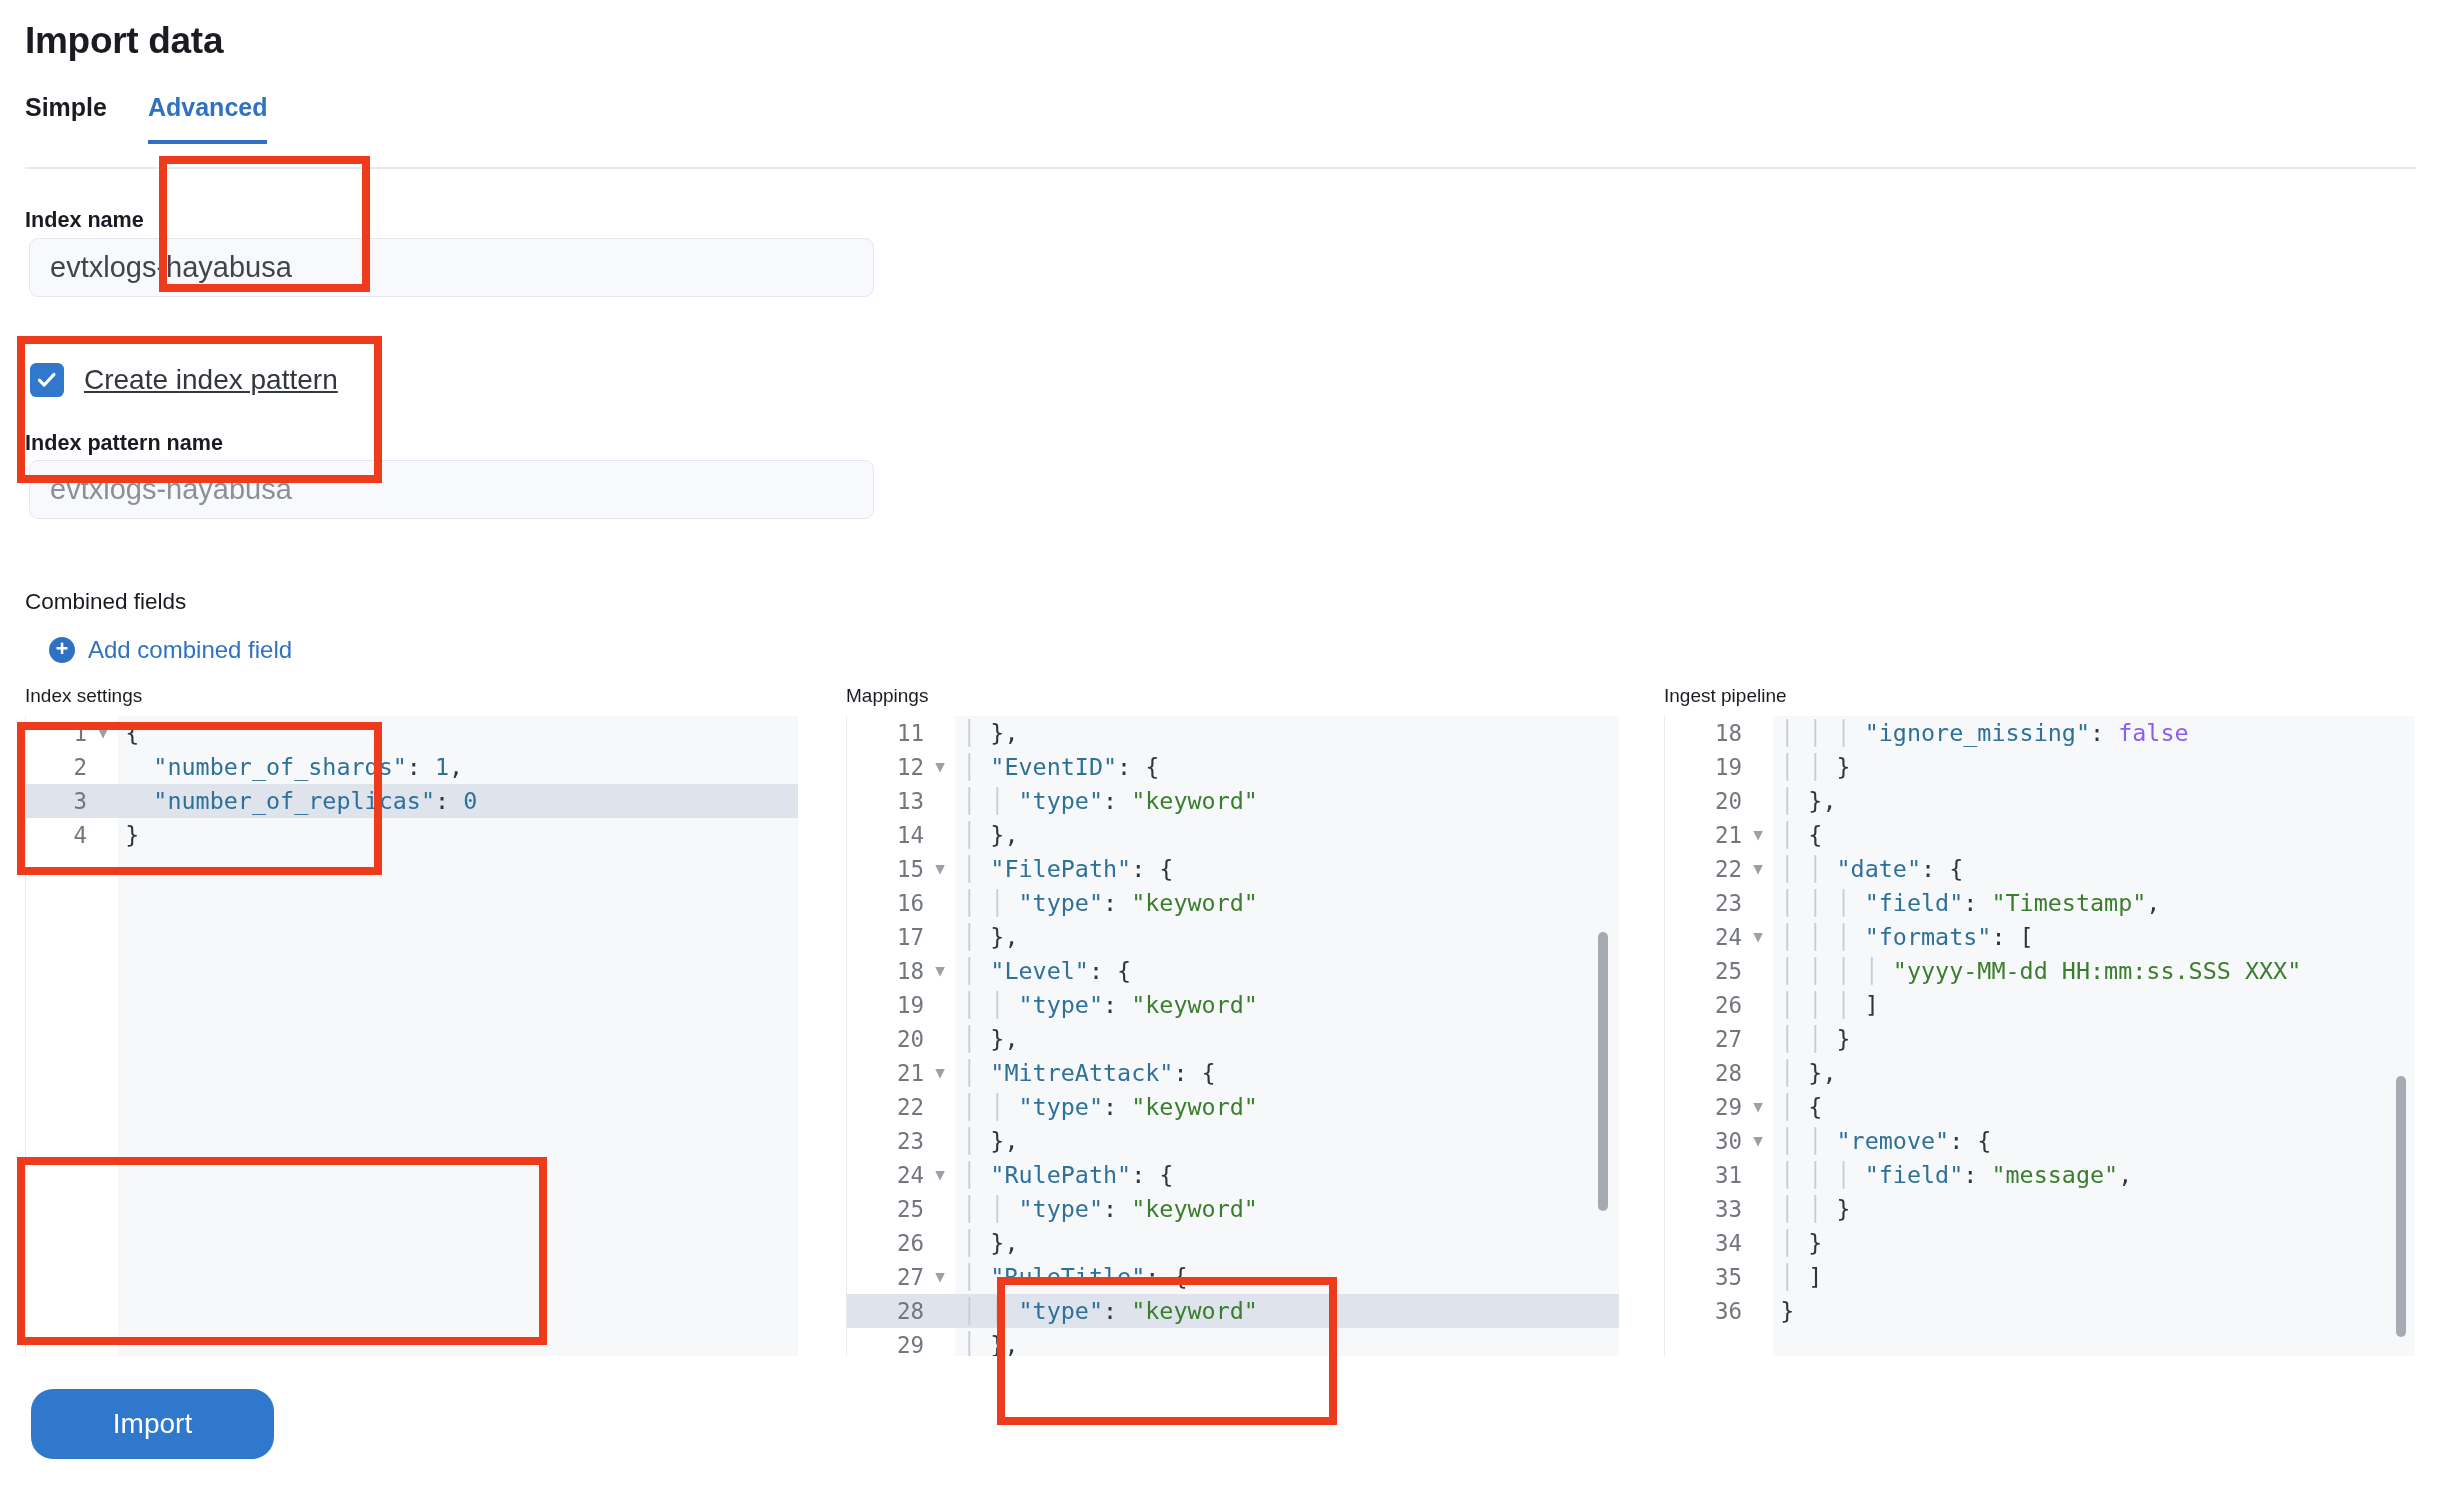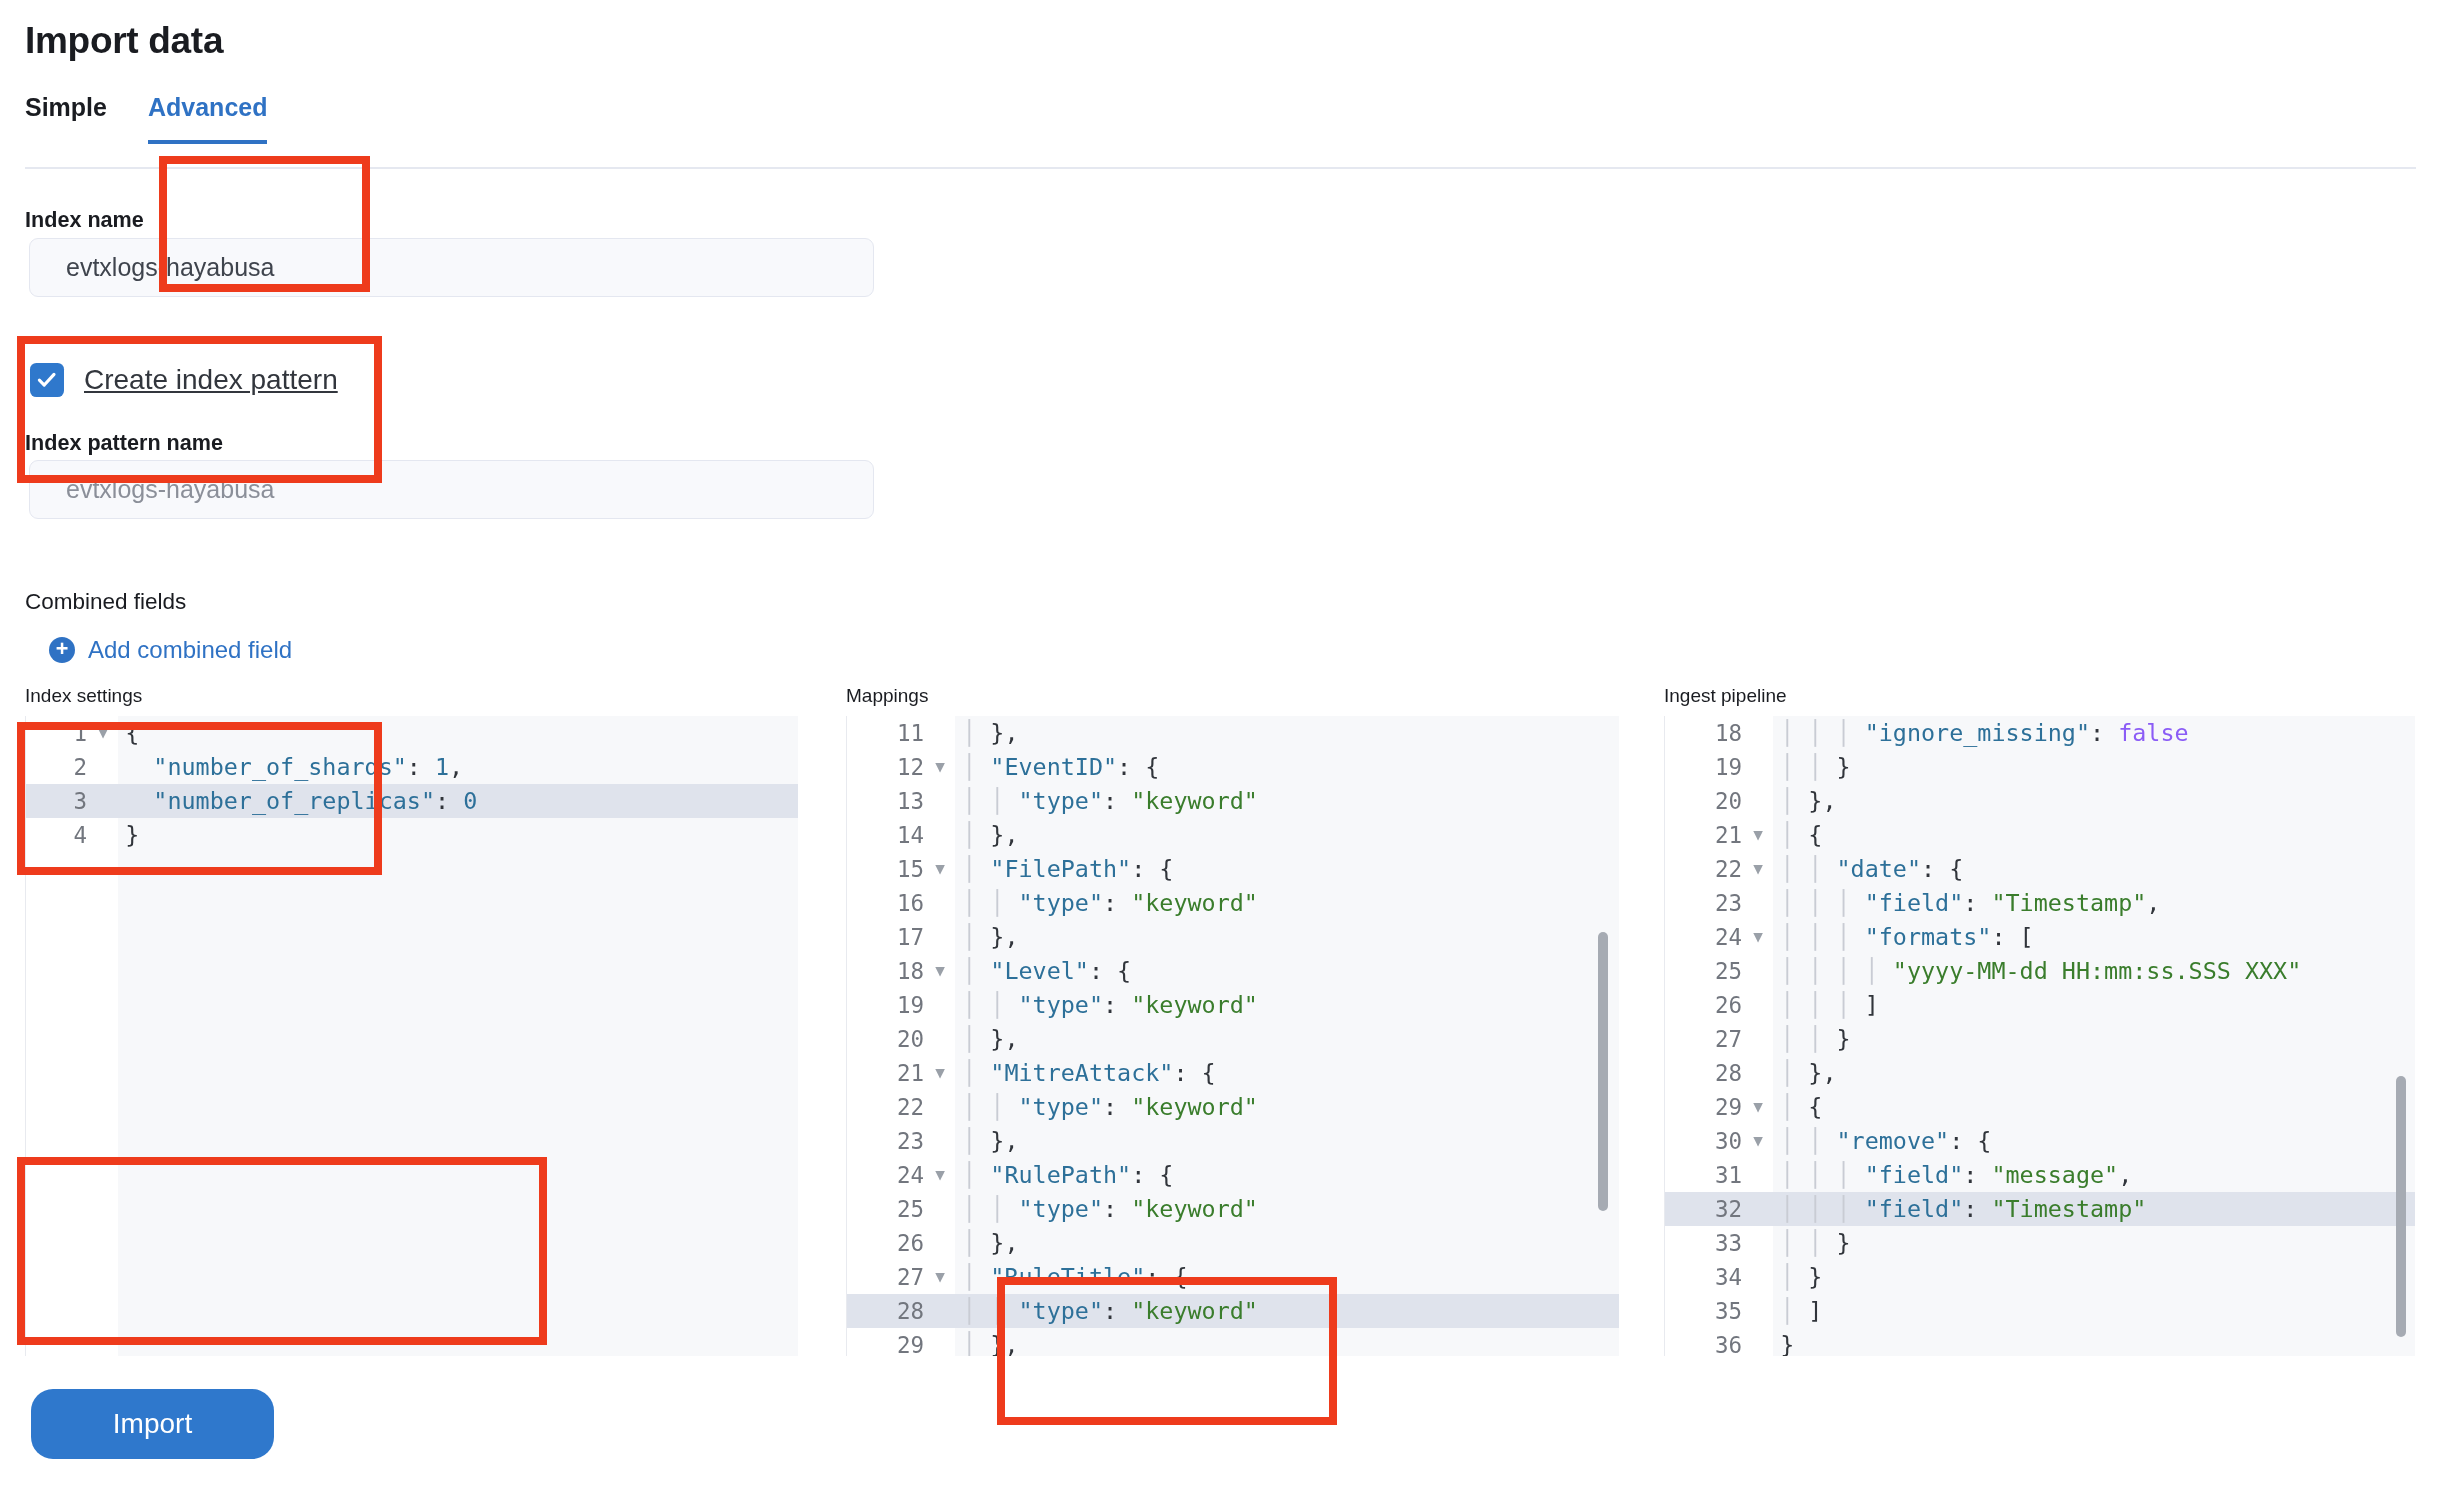--- a/index.html
+++ b/index.html
@@ -30,22 +30,22 @@
   }
 
   
   .field-label {
     position:absolute; font-size:21.6px; font-weight:700; color:#1a1c21;
   }
   .text-input {
     position:absolute;
     background:#f8f9fc; border:0.9px solid #e4e7f0; border-radius:9px;
     height:59px; width:845px; left:29px;
-    display:flex; align-items:center; padding:0 36px;
-    font-size:25px; color:#3f444d;
+    display:flex; align-items:center; padding:0 20px;
+    font-size:29px; color:#3f444d;
   }
   .text-input.placeholder { color:#8b8f99; }
 
   
   .checkbox-row { position:absolute; left:30px; top:363px; display:flex; align-items:center; }
   .cb-box {
     width:34px; height:34px; border-radius:6.3px; background:#2f78cc;
     display:flex; align-items:center; justify-content:center; cursor:pointer;
   }
   .cb-box svg { width:23.4px; height:23.4px; }
@@ -203,21 +203,20 @@
         <div class="ln"><span class="num">22</span><span class="fold">▼</span><span class="txt"><span class="ind">│ │ </span><span class="k">"date"</span><span class="p">: {</span></span></div>
         <div class="ln"><span class="num">23</span><span class="txt"><span class="ind">│ │ │ </span><span class="k">"field"</span><span class="p">: </span><span class="s">"Timestamp"</span><span class="p">,</span></span></div>
         <div class="ln"><span class="num">24</span><span class="fold">▼</span><span class="txt"><span class="ind">│ │ │ </span><span class="k">"formats"</span><span class="p">: [</span></span></div>
         <div class="ln"><span class="num">25</span><span class="txt"><span class="ind">│ │ │ │ </span><span class="s">"yyyy-MM-dd HH:mm:ss.SSS XXX"</span></span></div>
         <div class="ln"><span class="num">26</span><span class="txt"><span class="ind">│ │ │ </span><span class="p">]</span></span></div>
         <div class="ln"><span class="num">27</span><span class="txt"><span class="ind">│ │ </span><span class="p">}</span></span></div>
         <div class="ln"><span class="num">28</span><span class="txt"><span class="ind">│ </span><span class="p">},</span></span></div>
         <div class="ln"><span class="num">29</span><span class="fold">▼</span><span class="txt"><span class="ind">│ </span><span class="p">{</span></span></div>
         <div class="ln"><span class="num">30</span><span class="fold">▼</span><span class="txt"><span class="ind">│ │ </span><span class="k">"remove"</span><span class="p">: {</span></span></div>
         <div class="ln"><span class="num">31</span><span class="txt"><span class="ind">│ │ │ </span><span class="k">"field"</span><span class="p">: </span><span class="s">"message"</span><span class="p">,</span></span></div>
-        <div class="ln hl"><span class="num">32</span><span class="txt"><span class="ind">│ │ │ </span><span class="k">"field"</span><span class="p">: </span><span class="s">"Timestamp"</span></span></div>
         <div class="ln"><span class="num">33</span><span class="txt"><span class="ind">│ │ </span><span class="p">}</span></span></div>
         <div class="ln"><span class="num">34</span><span class="txt"><span class="ind">│ </span><span class="p">}</span></span></div>
         <div class="ln"><span class="num">35</span><span class="txt"><span class="ind">│ </span><span class="p">]</span></span></div>
         <div class="ln"><span class="num">36</span><span class="txt"><span class="p">}</span></span></div>
       </div>
     <div class="vscroll" style="right:9px; top:360px; height:261px;"></div>
   </div>
 
   <button class="import-btn">Import</button>
 

